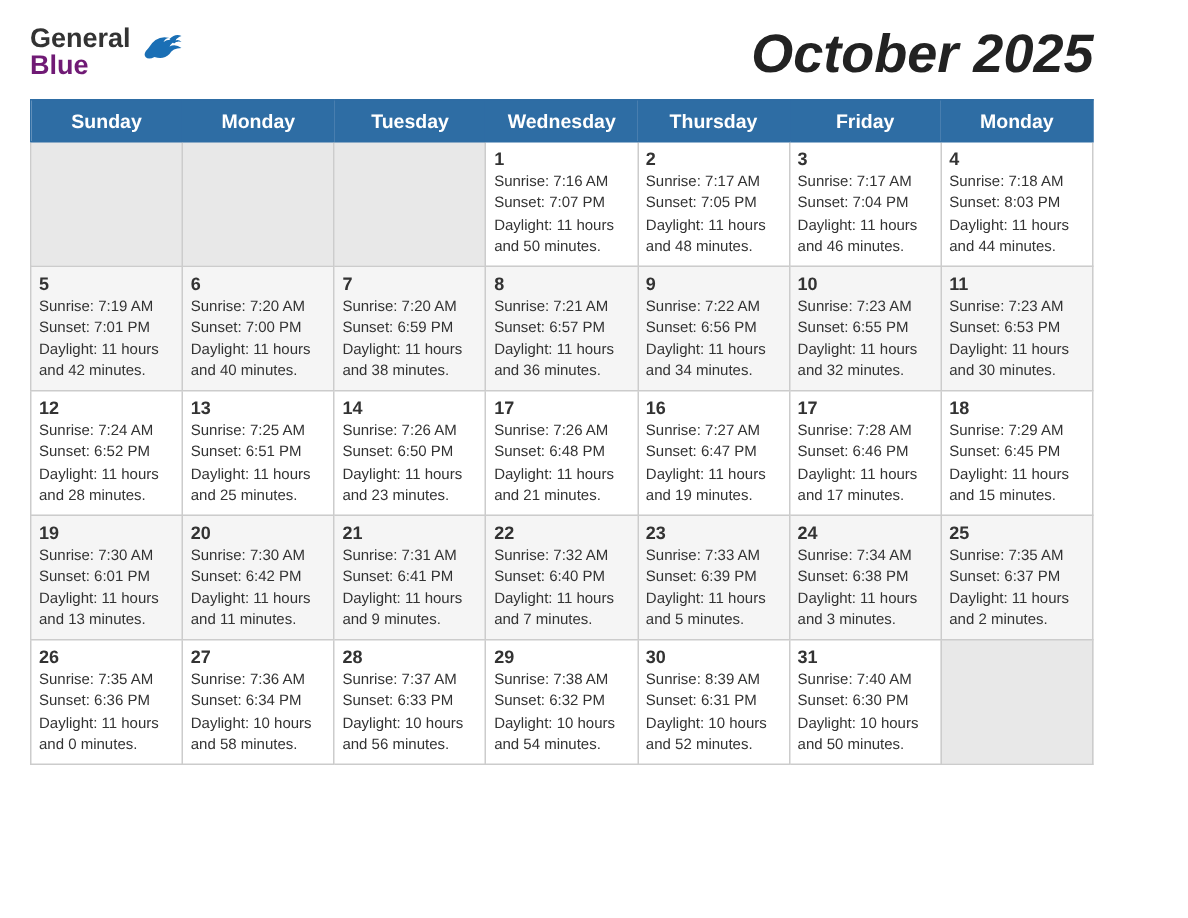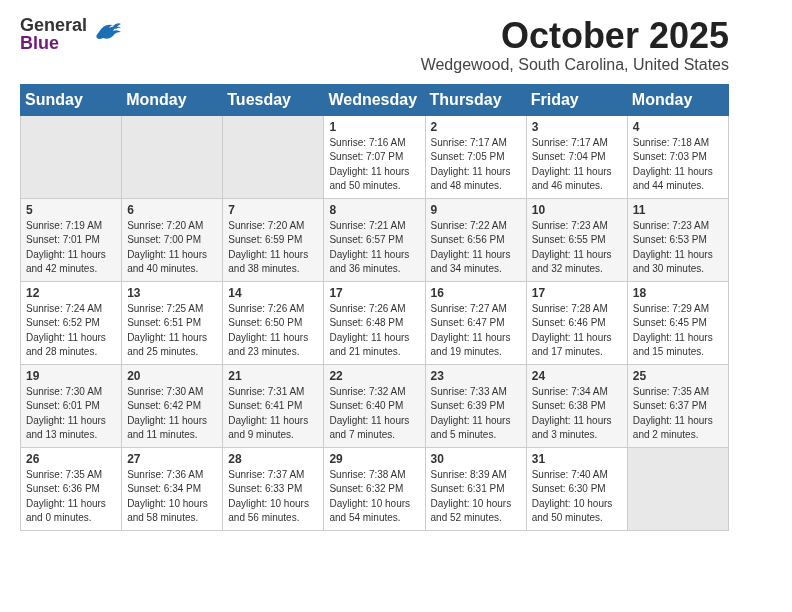--- a/index.html
+++ b/index.html
@@ -20,38 +20,39 @@
       margin-bottom: 10px;
     }
     .title-block {
       text-align: right;
     }
     .title-block h1 {
       font-size: 36px;
       font-weight: bold;
       color: #222;
       line-height: 1.1;
+      font-style: italic;
     }
     .title-block h2 {
       font-size: 16px;
       font-weight: normal;
       color: #444;
     }
     .calendar {
       width: 100%;
       border-collapse: collapse;
       border: 1px solid #ccc;
     }
     .calendar th {
       background-color: #2e6da4;
       color: #fff;
-      font-size: 16px;
+      font-size: 13px;
       font-weight: bold;
       padding: 6px 4px;
-      text-align: left;
+      text-align: center;
       border: 1px solid #2e6da4;
     }
     .calendar td {
       vertical-align: top;
       border: 1px solid #ccc;
       padding: 4px 5px;
       width: calc(100% / 7);
       min-height: 80px;
       background: #fff;
       font-size: 10.5px;
@@ -114,21 +115,20 @@
       </div>
       <div class="bird-svg">
         <svg width="32" height="28" viewBox="0 0 32 28">
           <path d="M8,14 Q14,4 24,8 Q20,6 18,10 Q22,7 28,10 Q24,9 22,13 Q26,11 30,14 Q24,14 22,18 Q18,22 12,20 Q8,22 6,20 Q4,18 8,14 Z" fill="#1a6fb5"></path>
           <path d="M22,8 Q26,4 30,6 Q27,7 26,9 Q28,8 30,10 Q27,9 25,11 Z" fill="#1a6fb5"></path>
         </svg>
       </div>
     </div>
     <div class="title-block">
       <h1>October 2025</h1>
-      <h2>Wedgewood, South Carolina, United States</h2>
     </div>
   </div>
 
   <table class="calendar">
     <thead>
       <tr>
         <th>Sunday</th>
         <th>Monday</th>
         <th>Tuesday</th>
         <th>Wednesday</th>
@@ -159,21 +159,21 @@
           <td>
             <span class="day-num">3</span>
             <div class="day-info">Sunrise: 7:17 AM</div>
             <div class="day-info">Sunset: 7:04 PM</div>
             <div class="day-info">Daylight: 11 hours</div>
             <div class="day-info">and 46 minutes.</div>
           </td>
           <td>
             <span class="day-num">4</span>
             <div class="day-info">Sunrise: 7:18 AM</div>
-            <div class="day-info">Sunset: 7:03 PM</div>
+            <div class="day-info">Sunset: 8:03 PM</div>
             <div class="day-info">Daylight: 11 hours</div>
             <div class="day-info">and 44 minutes.</div>
           </td>
         </tr>
         <tr>
           <td>
             <span class="day-num">5</span>
             <div class="day-info">Sunrise: 7:19 AM</div>
             <div class="day-info">Sunset: 7:01 PM</div>
             <div class="day-info">Daylight: 11 hours</div>

